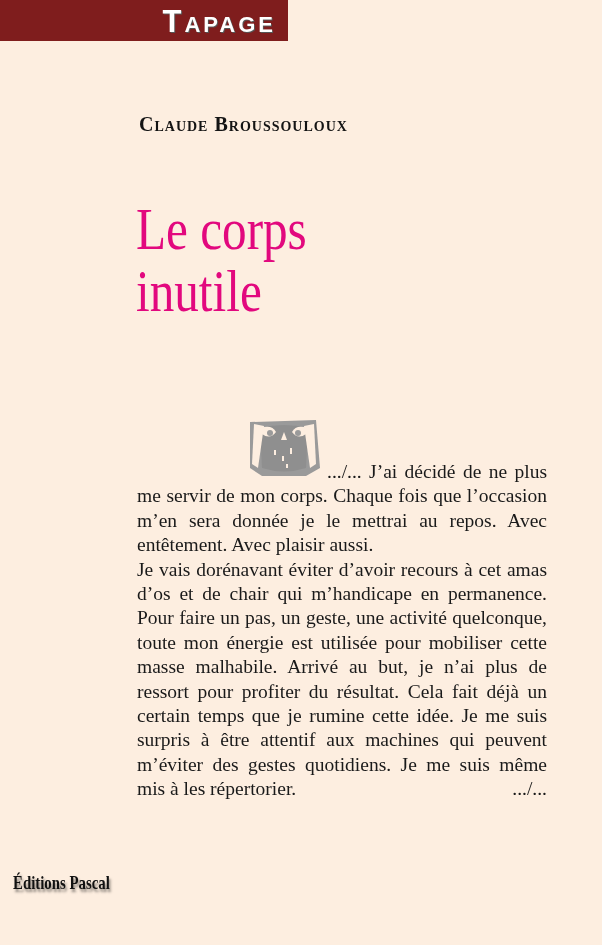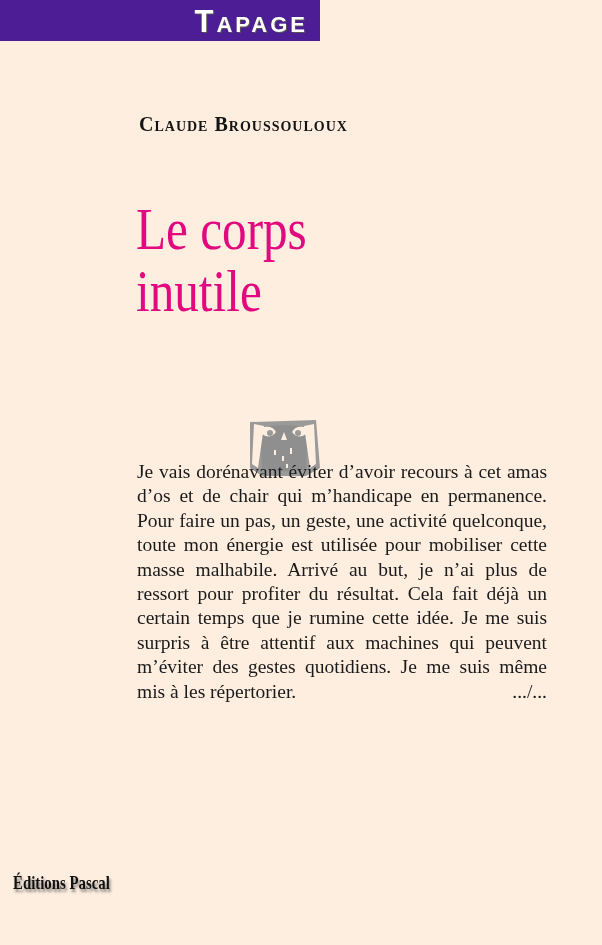--- a/index.html
+++ b/index.html
@@ -2,22 +2,22 @@
 <html><head>
 <meta charset="utf-8">
 <style>
   html, body { margin:0; padding:0; }
   body {
     width:602px; height:945px; overflow:hidden;
     background:#fdeee0; position:relative;
     font-family:"Liberation Serif", "DejaVu Serif", serif;
   }
   .series-band {
-    position:absolute; left:0; top:0; width:320px; height:41px;
-    background:#4c1d95;
+    position:absolute; left:0; top:0; width:288px; height:41px;
+    background:#7f1d1d;
   }
   .series-name {
     position:absolute; right:12px; top:5px;
     color:#ffffff; font-family:"Liberation Sans", sans-serif;
     font-size:31px; font-weight:bold; letter-spacing:3px;
     text-shadow:1px 1px 0 #555;
     font-variant:small-caps; line-height:34px;
   }
   .author {
     position:absolute; left:139px; top:113px;
@@ -78,19 +78,20 @@
     <path d="M8,6 L18,8 L12,50 L6,46 Z" fill="#fdeee0"></path>
     <path d="M68,6 L58,8 L64,50 L70,46 Z" fill="#fdeee0"></path>
     <rect x="28" y="32" width="2" height="5" fill="#fdeee0"></rect>
     <rect x="36" y="38" width="2" height="5" fill="#fdeee0"></rect>
     <rect x="44" y="30" width="2" height="6" fill="#fdeee0"></rect>
     <rect x="40" y="46" width="2" height="4" fill="#fdeee0"></rect>
   </svg>
 </div>
 
 <div class="excerpt">
+  <p class="first">.../... J’ai décidé de ne plus me servir de mon corps. Chaque fois que l’occasion m’en sera donnée je le mettrai au repos. Avec entêtement. Avec plaisir aussi.</p>
   <p>
     <span>Je vais dorénavant éviter d’avoir recours à cet amas d’os et de chair qui m’handicape en permanence. Pour faire un pas, un geste, une activité quelconque, toute mon énergie est utilisée pour mobiliser cette masse malhabile. Arrivé au but, je n’ai plus de ressort pour profiter du résultat. Cela fait déjà un certain temps que je rumine cette idée. Je me suis surpris à être attentif aux machines qui peuvent m’éviter des gestes quotidiens. Je me suis même mis à les répertorier.</span>
     <span class="ellipsis-end">.../...</span>
   </p>
 </div>
 
 <div class="publisher">Éditions Pascal</div>
 
 </body></html>

